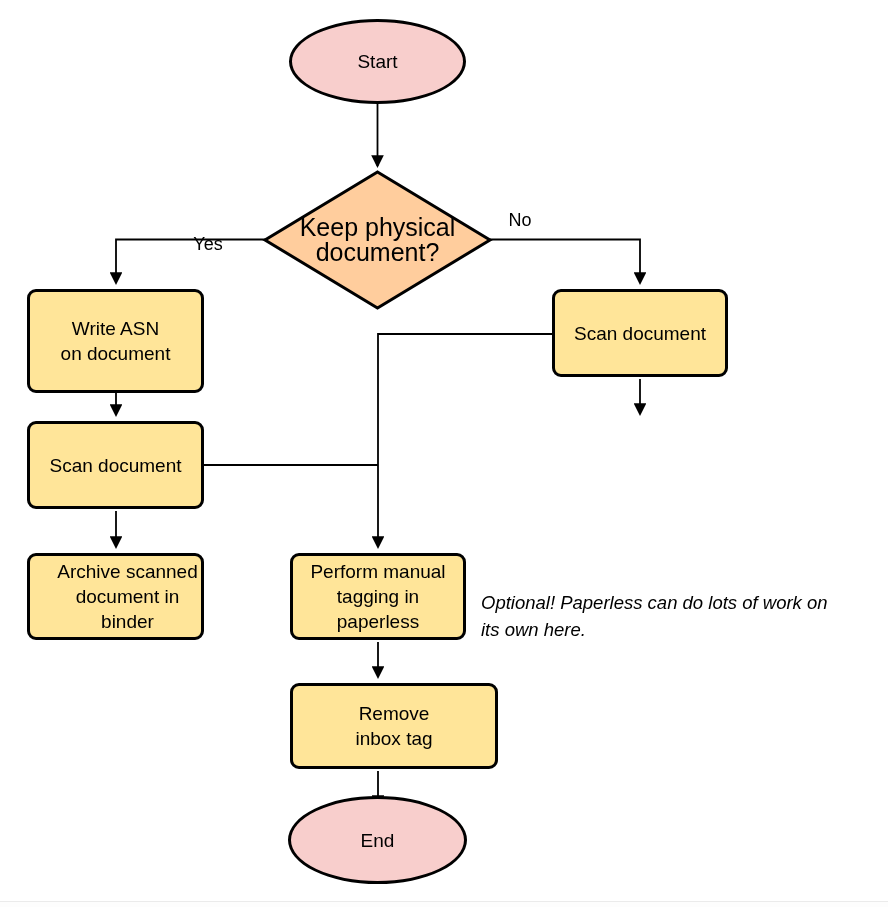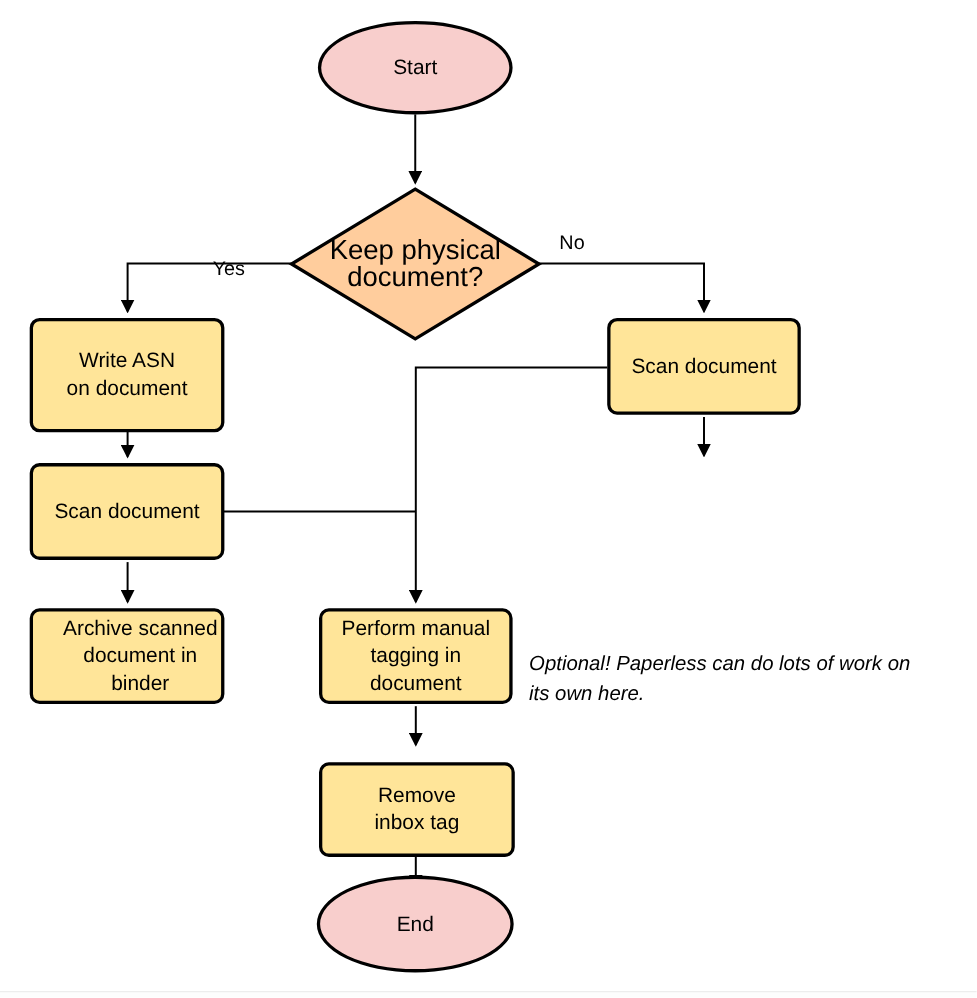--- a/index.html
+++ b/index.html
@@ -142,23 +142,23 @@
 binder</span>
   </div>
 
   <div class="node process" style="left:552px;top:289px;width:176px;height:88px;">
     <span>Scan document</span>
   </div>
 
   <div class="node process" style="left:290px;top:553px;width:176px;height:87px;">
     <span>Perform manual
 tagging in
-document</span>
+paperless</span>
   </div>
-  <div class="node process" style="left:290px;top:683px;width:178px;height:86px;margin-top:10px;">
+  <div class="node process" style="left:290px;top:683px;width:208px;height:86px;">
     <span>Remove
 inbox tag</span>
   </div>
 
   <div class="node terminator" style="left:288px;top:796px;width:179px;height:88px;">
     <span>End</span>
   </div>
 
   <div class="note" style="left:481px;top:589px;width:400px;">Optional! Paperless can do lots of work on
 its own here.</div>

